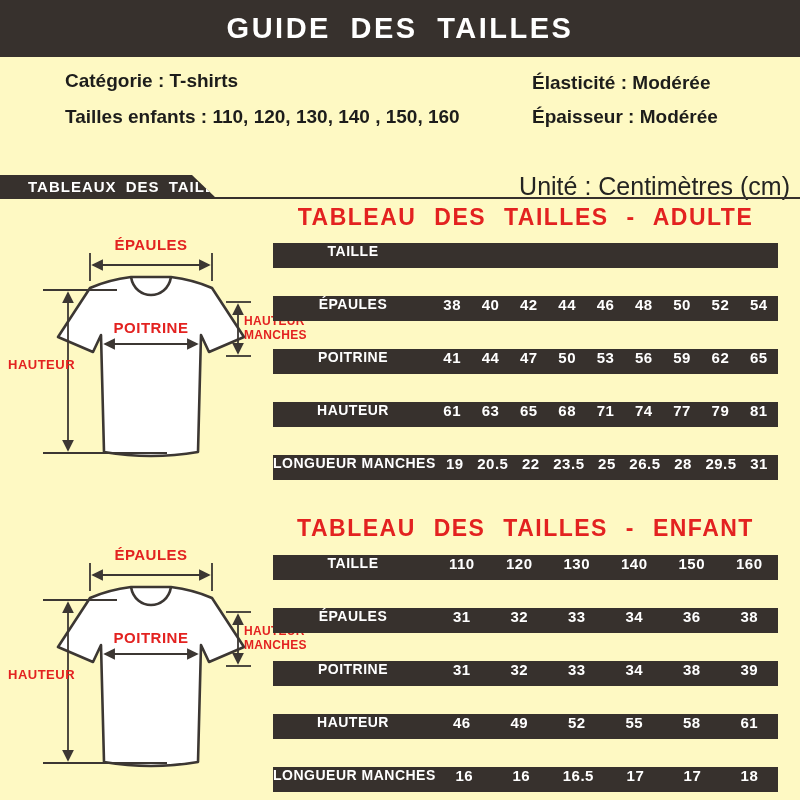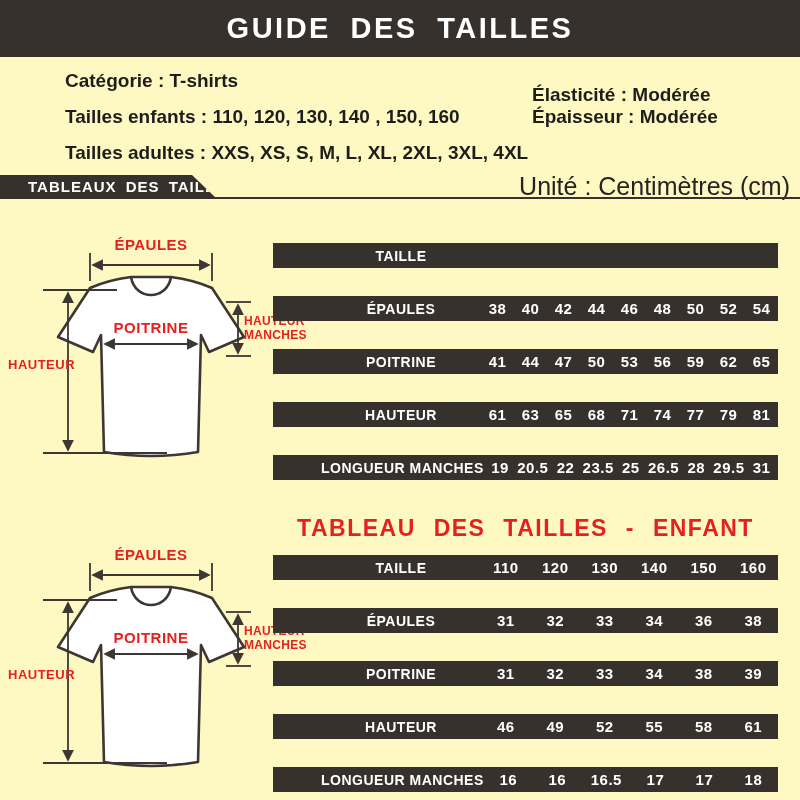--- a/index.html
+++ b/index.html
@@ -13,21 +13,21 @@
   .banner h1 {
     color:#fff; text-align:center; line-height:57px; font-size:29px; font-weight:bold;
     letter-spacing:2.5px; word-spacing:9px;
   }
 
   
   .info-line { position:absolute; font-size:19px; font-weight:bold; color:#1d1d1b; white-space:nowrap; }
   .il-0 { left:65px;  top:70px;  }
   .il-1 { left:65px;  top:106px; }
   .il-2 { left:65px;  top:142px; }
-  .ir-0 { left:532px; top:84px;text-align:center;  }
+  .ir-0 { left:532px; top:72px;text-align:center;  }
   .ir-1 { left:532px; top:106px; }
 
   
   .ribbon {
     position:absolute; left:0; top:175px; width:216px; height:23px; background:#37312d;
     clip-path:polygon(0 0, 192px 0, 216px 100%, 0 100%);
     color:#fff; font-size:15px; font-weight:bold; letter-spacing:1px; word-spacing:4px;
     line-height:23px; padding-left:28px; white-space:nowrap;
   }
   .unit { position:absolute; right:10px; top:172px; font-size:25px; color:#242422; white-space:nowrap; }
@@ -40,22 +40,22 @@
     white-space:nowrap;
   }
   .st-adult { top:204px; }
   .st-child { top:515px; }
 
   
   .size-table { position:absolute; left:273px; width:505px; }
   .tbl-adult { top:243px; }
   .tbl-child { top:555px; }
   .trow {
-    display:flex; align-items:center; height:25px; background:#37312d;
-    margin-bottom:28px; color:#fff;padding-left:48px;
+    display:flex; align-items:flex-start; height:25px; background:#37312d;
+    margin-bottom:28px; color:#fff;
   }
   .trow:last-child { margin-bottom:8px; }
   .tlabel {
     flex:0 0 160px; text-align:center; font-size:14px; font-weight:bold;
     letter-spacing:0.5px; white-space:nowrap;
   }
   .tvals { flex:1; display:flex; }
   .tcell { flex:1; text-align:center; font-size:15px; font-weight:bold; letter-spacing:0.5px; }
 
   
@@ -75,28 +75,28 @@
 <body>
 
 <div class="page">
 
   <header class="banner">
     <h1>GUIDE DES TAILLES</h1>
   </header>
 
   <div class="info-line il-0">Catégorie : T-shirts</div>
   <div class="info-line il-1">Tailles enfants : 110, 120, 130, 140 , 150, 160</div>
-  <div class="info-line il-2">Tailles adultes : XXS, XS, S, M, L, XL, 2XL, 3XL, 4XL</div>
   <div class="info-line ir-0">Élasticité : Modérée</div>
   <div class="info-line ir-1">Épaisseur : Modérée</div>
 
   <div class="ribbon">TABLEAUX DES TAILLES</div>
   <div class="unit">Unité : Centimètres (cm)</div>
   <div class="rule"></div>
 
+  <div class="section-title st-adult">TABLEAU DES TAILLES - ADULTE</div>
 
   <div class="diagram dg-adult">
     <svg width="292" height="246" viewBox="0 0 292 246" xmlns="http://www.w3.org/2000/svg">
       <defs>
         <marker id="ah-a" viewBox="0 0 10 10" refX="8.5" refY="5" markerWidth="6.5" markerHeight="6.5" orient="auto-start-reverse">
           <path d="M0 0 L10 5 L0 10 z" fill="#3c3733"></path>
         </marker>
       </defs>
 
       <path class="shirt" d="M85 56 C103 48 118 46 126 45 L166 45 C174 46 189 48 207 56 L239 105 L204 120 L196 103 L193 220 Q146 228 99 220 L96 103 L88 120 L53 105 Z"></path>

